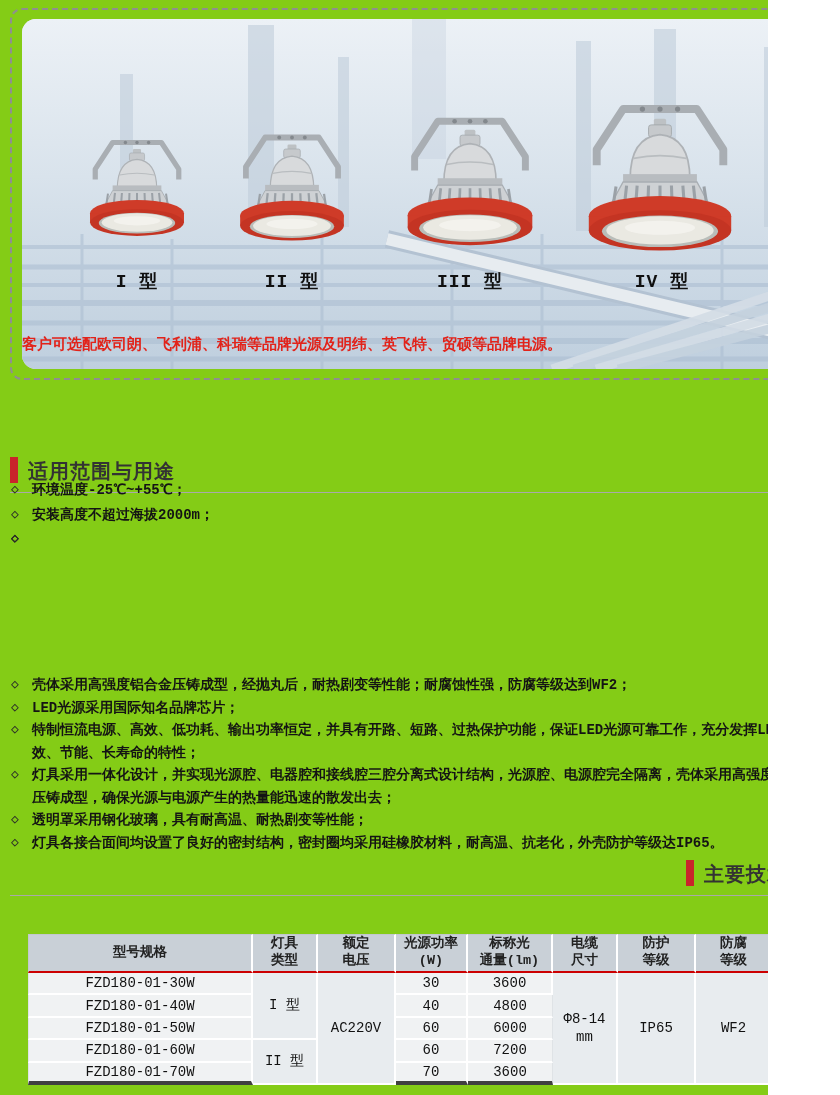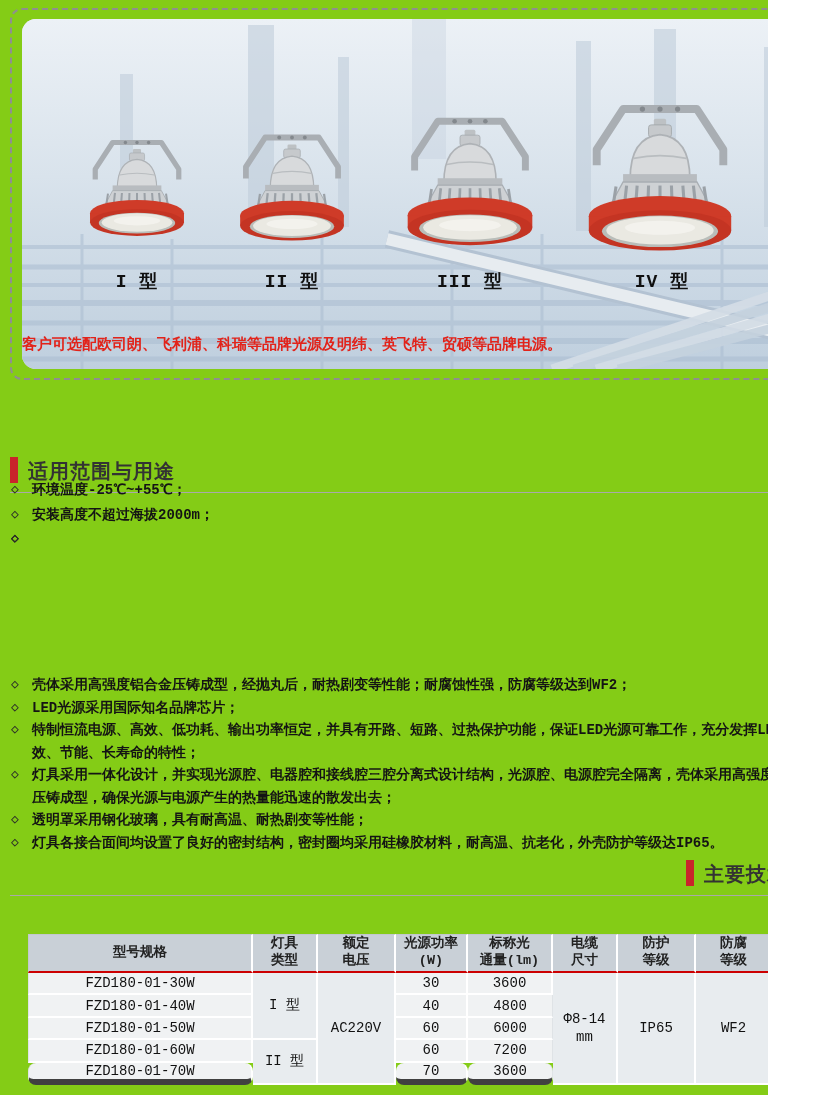--- a/index.html
+++ b/index.html
@@ -74,21 +74,21 @@
     height:39px;line-height:1.25;white-space:pre-line;
     border-bottom:2px solid #cc0001;border-top:1px solid #c2c8ce;
   }
   .spec-table th:first-child{border-left:1px solid #c2c8ce;}
   .spec-table td{
     background:#f0f2f3;height:22.4px;border-bottom:2px solid #ffffff;
   }
   .spec-table td.merged{background:#e8ecef;white-space:pre-line;line-height:1.3;}
   .spec-table td:first-child{border-left:1px solid #dfe3e6;}
   .spec-table td:last-child,.spec-table th:last-child{border-right:1px solid #dfe3e6;}
-  .spec-table tr:last-child td{border-bottom:6px solid #404040;border-radius:8px;}
+  .spec-table tr:last-child td{border-bottom:4px solid #404040;}
 </style>
 </head>
 <body>
 
 <div class="page">
 
   <div class="hero">
     <div class="photo">
 
       <svg class="photo-bg" viewBox="0 0 792 350" preserveAspectRatio="none">

